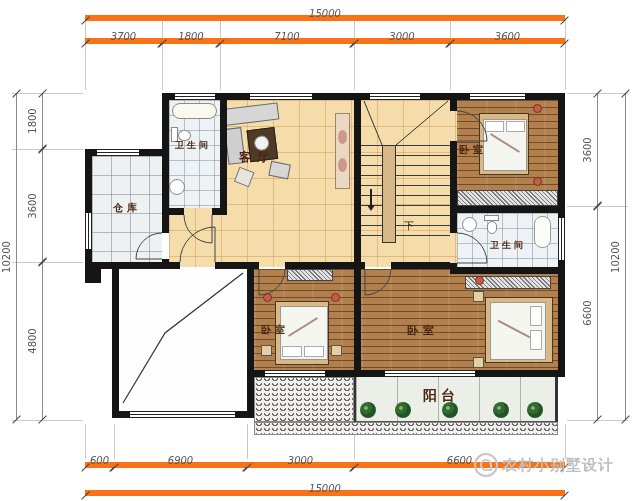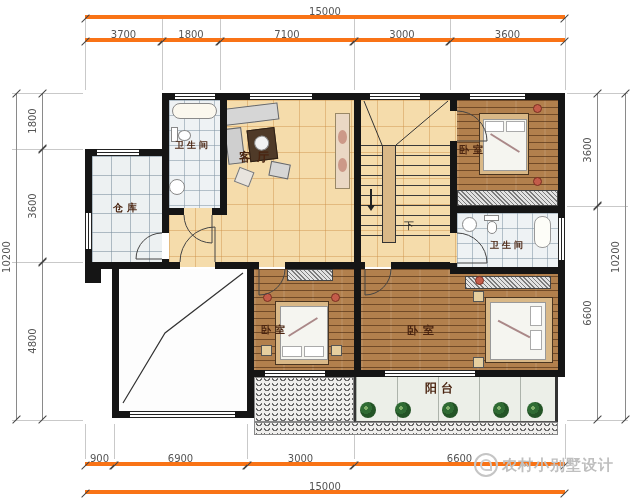--- a/index.html
+++ b/index.html
@@ -1,19 +1,19 @@
 <!DOCTYPE html>
 <html><head>
 <meta charset="utf-8">
 <style>
   html,body{margin:0;padding:0;background:#fff;}
   #page{position:relative;width:640px;height:501px;background:#fff;overflow:hidden;font-family:"DejaVu Sans",sans-serif;}
   
   .seg{position:absolute;color:#555;font-size:10px;z-index:9;}
-  .seg.h{height:0;border-top:4px solid #f97316;}
+  .seg.h{height:0;border-top:6px solid #f97316;font-style:italic;}
   .seg.v{width:0;border-left:1px solid #8a8a8a;}
   .seg.h::before{content:"";position:absolute;left:-5px;top:-1px;width:11px;height:1px;background:#444;transform:rotate(-45deg);}
   .seg.h::after{content:"";position:absolute;right:-5px;top:-1px;width:11px;height:1px;background:#444;transform:rotate(-45deg);}
   .seg.v::before{content:"";position:absolute;left:-6px;top:0;width:11px;height:1px;background:#444;transform:rotate(-45deg);}
   .seg.v::after{content:"";position:absolute;left:-6px;bottom:0;width:11px;height:1px;background:#444;transform:rotate(-45deg);}
   .dlab{position:absolute;left:0;right:0;top:-13px;text-align:center;white-space:nowrap;}
   .dlabv{position:absolute;left:-16px;top:50%;transform:translateY(-50%) rotate(180deg);writing-mode:vertical-rl;white-space:nowrap;}
   .ext{position:absolute;background:#c9c9c9;z-index:1;}
   
   #plan{position:absolute;left:85px;top:93px;width:480px;height:345px;}
@@ -84,21 +84,21 @@
       <span class="dlabv">3600</span>
     </div>
   <div class="seg v" style="left:597px;top:206px;height:214px;">
       <span class="dlabv">6600</span>
     </div>
   <div class="seg v" style="left:625px;top:93px;height:327px;">
       <span class="dlabv">10200</span>
     </div>
 
   <div class="seg h" style="left:85px;top:462px;width:29px;">
-      <span class="dlab">900</span>
+      <span class="dlab">600</span>
     </div>
   <div class="seg h" style="left:114px;top:462px;width:133px;">
       <span class="dlab">6900</span>
     </div>
   <div class="seg h" style="left:247px;top:462px;width:107px;">
       <span class="dlab">3000</span>
     </div>
   <div class="seg h" style="left:354px;top:462px;width:211px;">
       <span class="dlab">6600</span>
     </div>
@@ -269,21 +269,21 @@
       <line x1="372" y1="170" x2="402" y2="170" stroke="#444" stroke-width="1"></line>
     </svg>
 
     <div class="rlab" style="left:80px;top:46px;width:56px;font-size:9px;letter-spacing:3px;">卫生间</div>
     <div class="rlab" style="left:14px;top:108px;width:56px;font-size:10px;letter-spacing:4px;">仓库</div>
     <div class="rlab" able="false" style="left:140px;top:56px;width:64px;font-size:12px;letter-spacing:6px;">客厅</div>
     <div class="rlab" style="left:366px;top:50px;width:44px;font-size:10px;letter-spacing:4px;">卧室</div>
     <div class="rlab" style="left:394px;top:146px;width:58px;font-size:9px;letter-spacing:3px;">卫生间</div>
     <div class="rlab" style="left:170px;top:230px;width:40px;font-size:10px;letter-spacing:4px;">卧室</div>
     <div class="rlab" style="left:314px;top:230px;width:48px;font-size:11px;letter-spacing:5px;">卧室</div>
-    <div class="rlab" style="left:328px;top:287px;width:56px;font-size:12px;letter-spacing:4px;">阳台</div>
+    <div class="rlab" style="left:328px;top:294px;width:56px;font-size:14px;letter-spacing:4px;">阳台</div>
     <div class="rlab" style="left:316px;top:126px;width:16px;font-size:10px;color:#222;font-weight:normal;">下</div>
   </div>
 
   <div id="wm">
     <span class="logo"></span>
     <span class="txt">农村小别墅设计</span>
   </div>
 
 </div>
 

